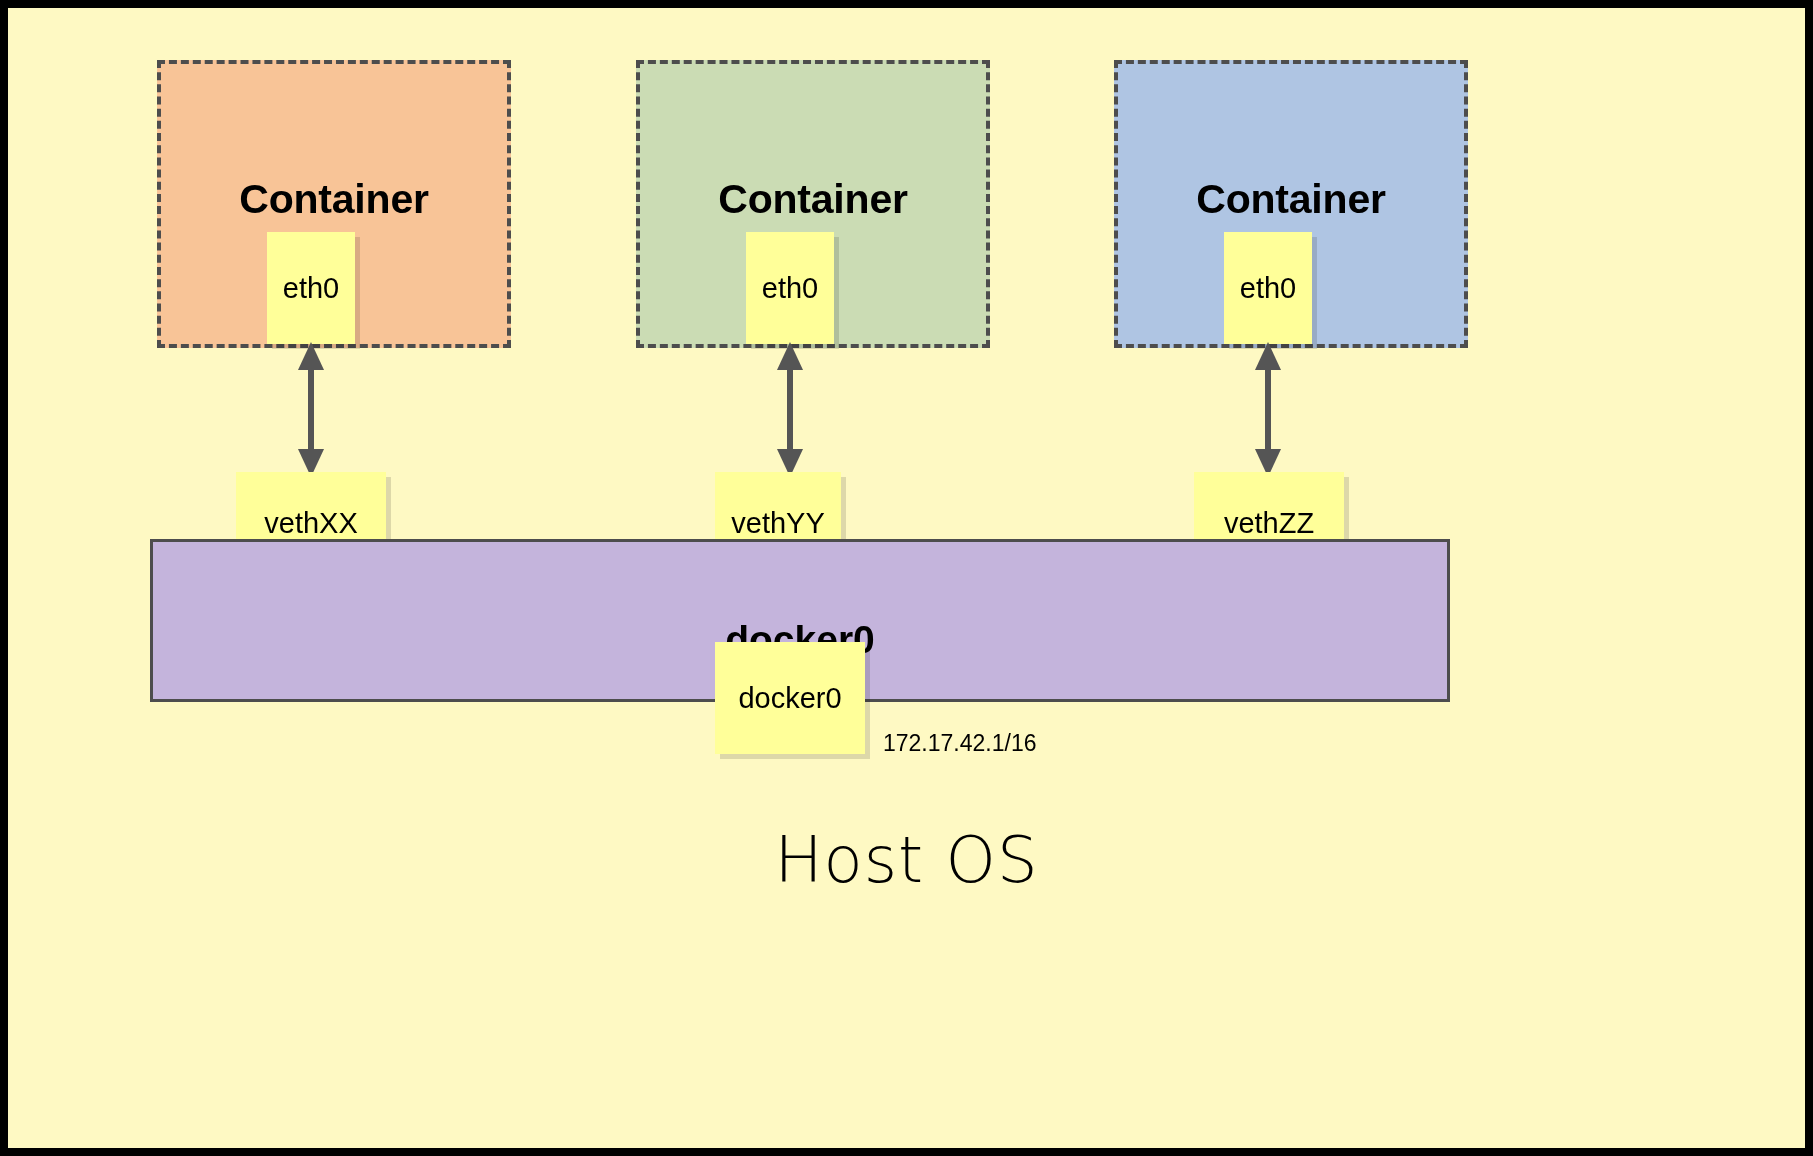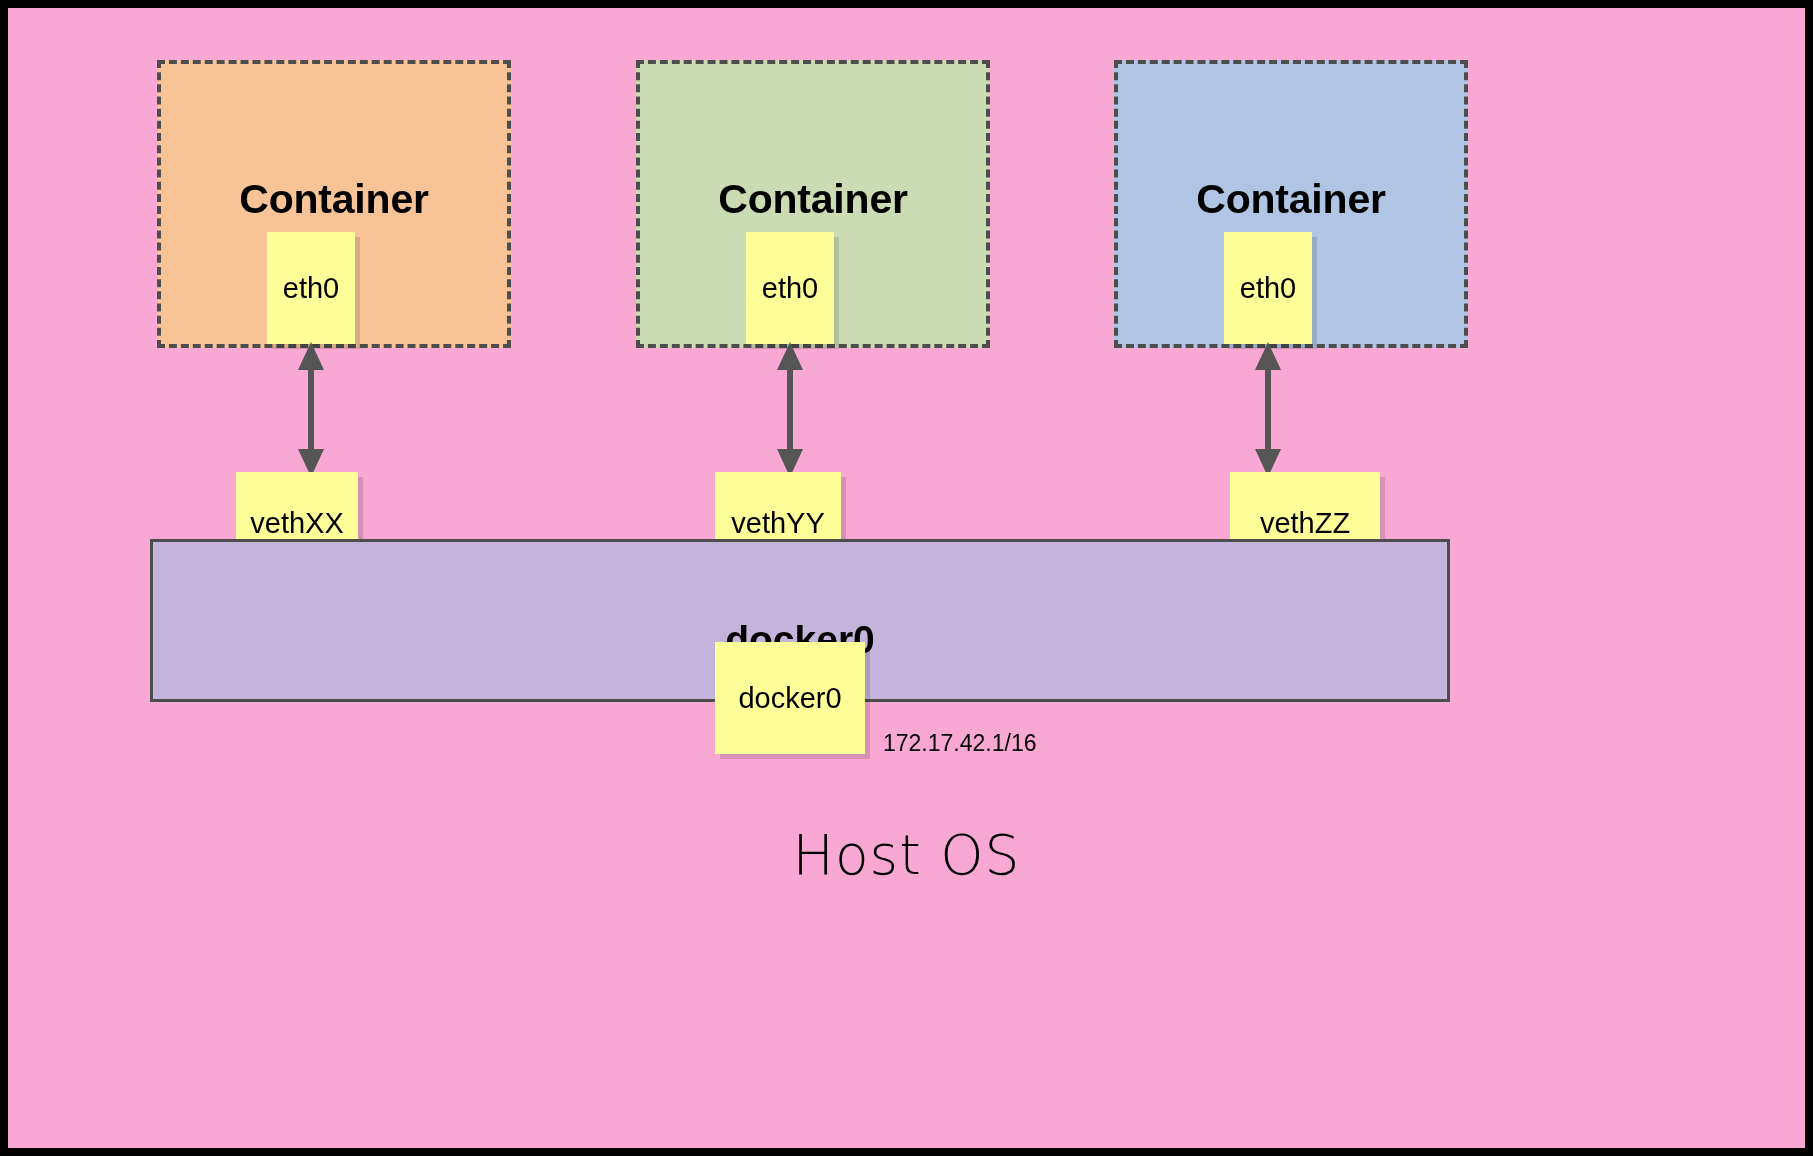--- a/index.html
+++ b/index.html
@@ -17,21 +17,21 @@
     background: #000000;
     box-sizing: border-box;
     overflow: hidden;
   }
   #frame {
     position: absolute;
     left: 8px;
     top: 8px;
     right: 8px;
     bottom: 8px;
-    background: #f9a8d4;
+    background: #fef9c3;
   }
   
   .container-box {
     position: absolute;
     top: 52px;
     width: 354px;
     height: 288px;
     border: 4px dashed #4d4d4d;
     box-sizing: border-box;
   }
@@ -92,21 +92,21 @@
     font-size: 23px;
     color: #000000;
   }
   
   #host-os {
     position: absolute;
     left: 0;
     right: 0;
     top: 815px;
     text-align: center;
-    font-size: 55px;
+    font-size: 64px;
     color: #000000;
     font-family: "DejaVu Sans", sans-serif;
     font-weight: 300;
     letter-spacing: 1px;
   }
 </style>
 </head>
 <body>
 
 <div id="canvas">
@@ -116,21 +116,21 @@
       <div class="container-title">Container</div>
     </div>
     <div class="note" style="left:259px; top:224px; width:88px; height:112px;">
       <span>eth0</span>
     </div>
     <svg class="arrow" style="left:283px; top:334px; height:135px;" viewBox="0 0 40 135">
       <line x1="20" y1="16" x2="20" y2="119" stroke="#555555" stroke-width="6"></line>
       <polygon points="20,0 33,28 7,28" fill="#555555"></polygon>
       <polygon points="20,135 7,107 33,107" fill="#555555"></polygon>
     </svg>
-    <div class="note" style="left:228px; top:464px; width:122px; height:102px;">
+    <div class="note" style="left:228px; top:464px; width:150px; height:102px;">
       <span>vethXX</span>
     </div>
 
     <div class="container-box" style="left:628px; background:#cbdcb4;">
       <div class="container-title">Container</div>
     </div>
     <div class="note" style="left:738px; top:224px; width:88px; height:112px;">
       <span>eth0</span>
     </div>
     <svg class="arrow" style="left:762px; top:334px; height:135px;" viewBox="0 0 40 135">
@@ -146,21 +146,21 @@
       <div class="container-title">Container</div>
     </div>
     <div class="note" style="left:1216px; top:224px; width:88px; height:112px;">
       <span>eth0</span>
     </div>
     <svg class="arrow" style="left:1240px; top:334px; height:135px;" viewBox="0 0 40 135">
       <line x1="20" y1="16" x2="20" y2="119" stroke="#555555" stroke-width="6"></line>
       <polygon points="20,0 33,28 7,28" fill="#555555"></polygon>
       <polygon points="20,135 7,107 33,107" fill="#555555"></polygon>
     </svg>
-    <div class="note" style="left:1186px; top:464px; width:150px; height:102px;margin-left:36px;">
+    <div class="note" style="left:1186px; top:464px; width:150px; height:102px;">
       <span>vethZZ</span>
     </div>
 
     <div id="docker-bar">
       <div id="docker-bar-label">docker0</div>
     </div>
 
     <div class="note" style="left:707px; top:634px; width:150px; height:112px;">
       <span>docker0</span>
     </div>

